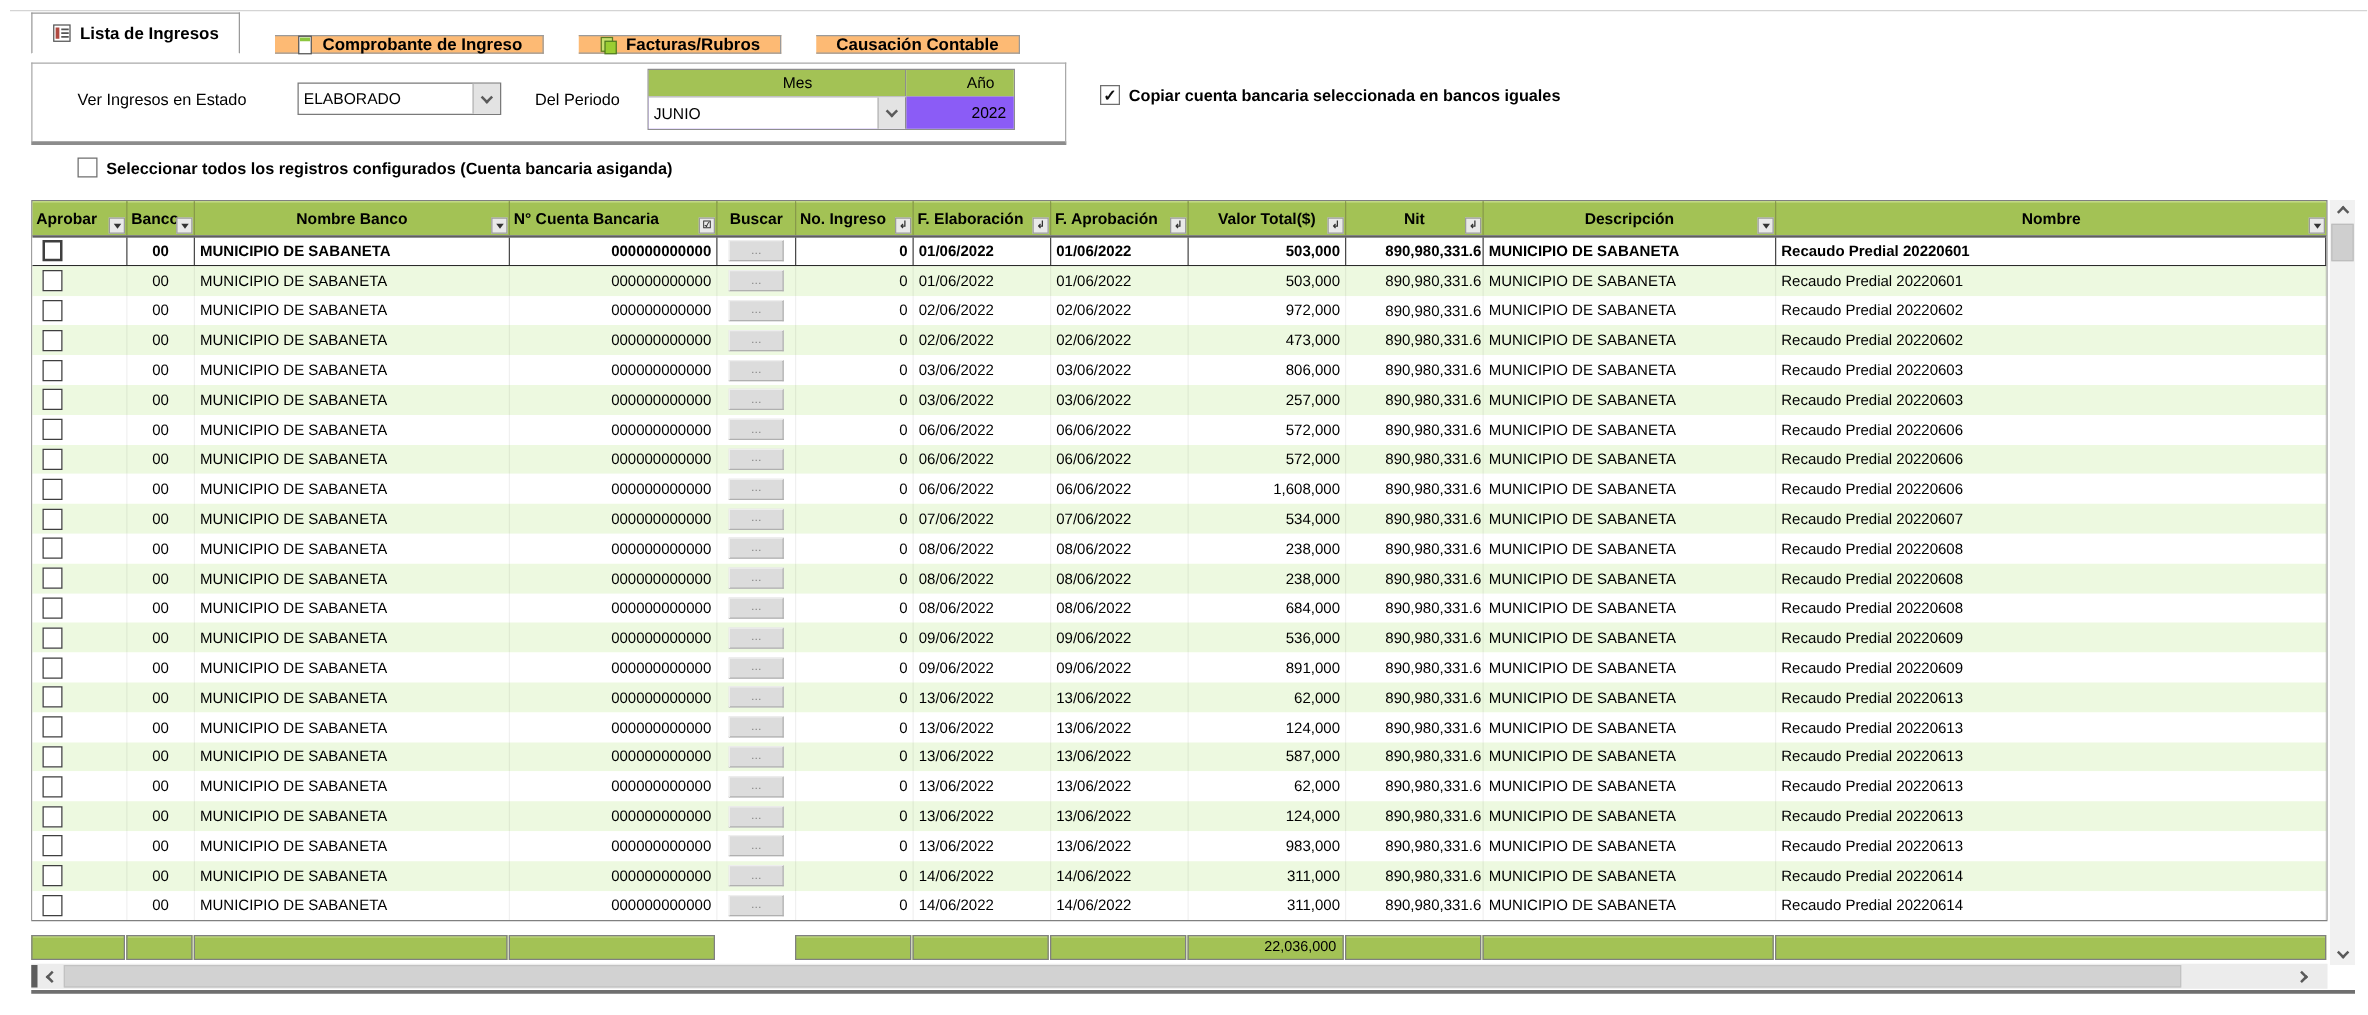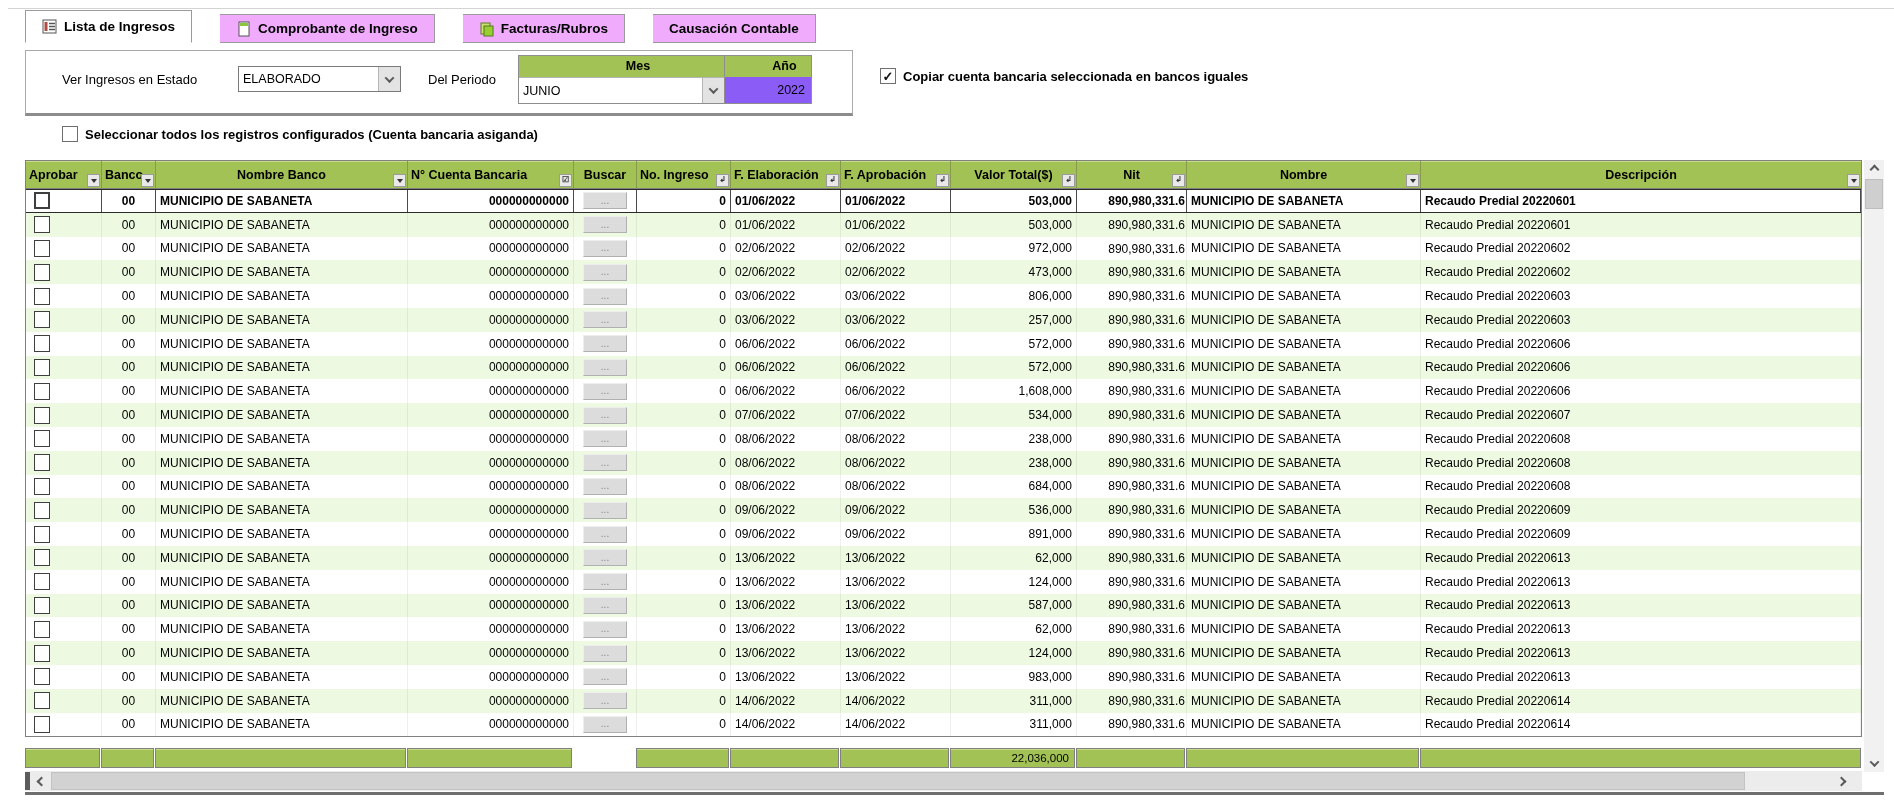--- a/index.html
+++ b/index.html
@@ -5,22 +5,22 @@
   * { margin:0; padding:0; box-sizing:border-box; }
   html,body { background:#ffffff; }
   body { font-family:"Liberation Sans", sans-serif; color:#000; }
   #screen { position:relative; width:1894px; height:812px; background:#fff; overflow:hidden; }
 
   
   .topline { position:absolute; left:8px; top:8px; width:1886px; height:1px; background:#d4d4d4; }
 
   
   .tabstrip { position:absolute; left:25px; top:10px; height:33px; display:flex; align-items:flex-end;gap:28px; }
-  .tab { height:29px; display:flex; align-items:center; gap:6px; padding:0 16px;
-         background:#f0abfc; border:1px solid #9a9a9a; border-left:none; font-size:13.5px; font-weight:bold; }
+  .tab { height:15px; display:flex; align-items:center; gap:6px; padding:0 16px;
+         background:#fdba74; border:1px solid #9a9a9a; border-left:none; font-size:13.5px; font-weight:bold; }
   .tab:first-child { border-left:1px solid #9a9a9a; }
   .tab.active { background:#ffffff; height:33px; border-bottom:1px solid #ffffff; border-left:1px solid #9a9a9a; z-index:2; }
   .tab .ticon { display:inline-flex; width:16px; height:16px; }
 
   
   .toolbar { position:absolute; right:0; top:5px; height:30px; }
 
   
   .groupbox { position:absolute; left:25px; top:50px; width:828px; height:66px; background:#fff;
               border:1px solid #a9a9a9; border-bottom:3px solid #8c8c8c; }
@@ -33,21 +33,21 @@
                  display:flex; align-items:center; justify-content:center; }
   .combo-estado { left:238px; top:66px; width:163px; height:26px; }
   .chev { width:7px; height:7px; border-right:2px solid #5a5a5a; border-bottom:2px solid #5a5a5a; display:inline-block; }
   .chev.down { transform:rotate(45deg) translate(-1px,-1px); }
   .chev.up { transform:rotate(-135deg); }
   .chev.left { transform:rotate(135deg); }
   .chev.right { transform:rotate(-45deg); }
 
   .minitable { position:absolute; left:518px; top:55px; width:294px; border:1px solid #8e8e8e; }
   .minihead { display:flex; height:21px; }
-  .minihead .mh { background:var(--green); font-size:12.5px; font-weight:bold; text-align:center; line-height:21px;
+  .minihead .mh { background:var(--green); font-size:12.5px; font-weight:normal; text-align:center; line-height:21px;
                   border-right:1px solid #8e8e8e;padding-left:33px; }
   .mh.mes { width:206px; } .mh.ano { width:86px; border-right:none; }
   .minirow { display:flex; height:26px; background:#8b5cf6; }
   .combo-mes { position:relative; width:206px; height:100%; border:none; border-top:1px solid #b5b5b5; border-right:1px solid #8e8e8e; display:flex; }
   .ano-cell { width:86px; font-size:12.5px; text-align:right; padding:6px 6px 0 0; }
 
   
   .checkrow { position:absolute; display:flex; align-items:flex-end; gap:7px; font-size:13px; font-weight:bold; white-space:nowrap;margin-left:22px; }
   .ckbox { width:16px; height:16px; background:#fff; border:1px solid #6e6e6e; display:inline-flex;
            align-items:center; justify-content:center; font-size:13px; line-height:1; color:#111; flex:0 0 auto; }
@@ -241,27 +241,27 @@
             <span class="sortg">↲</span>
           </span>
         </div>
       <div class="hcell">
           <span>Nit</span>
           <span class="hbtn">
             <span class="sortg">↲</span>
           </span>
         </div>
       <div class="hcell">
+          <span>Descripción</span>
+          <span class="hbtn">
+            <span class="tri"></span>
+          </span>
+        </div>
+      <div class="hcell">
           <span>Nombre</span>
-          <span class="hbtn">
-            <span class="tri"></span>
-          </span>
-        </div>
-      <div class="hcell">
-          <span>Descripción</span>
           <span class="hbtn">
             <span class="tri"></span>
           </span>
         </div>
     </div>
     <div class="gbody">
         <div class="grow selected">
       <div class="cell c-aprob">
             <span class="cb"></span>
           </div>

